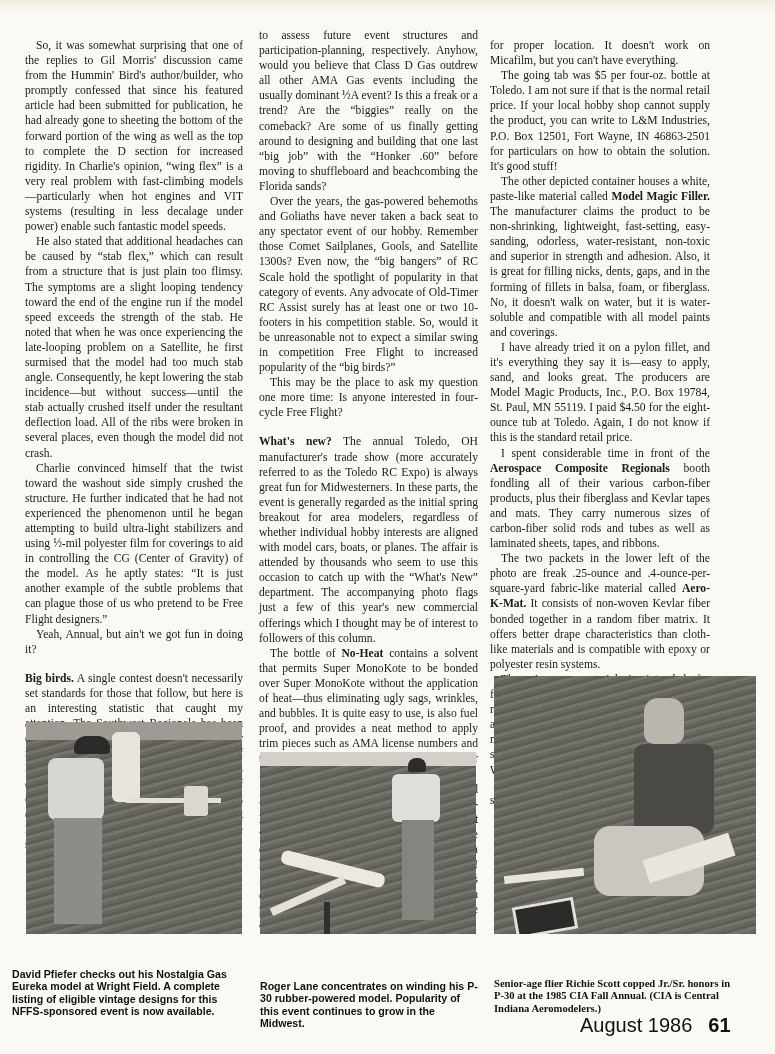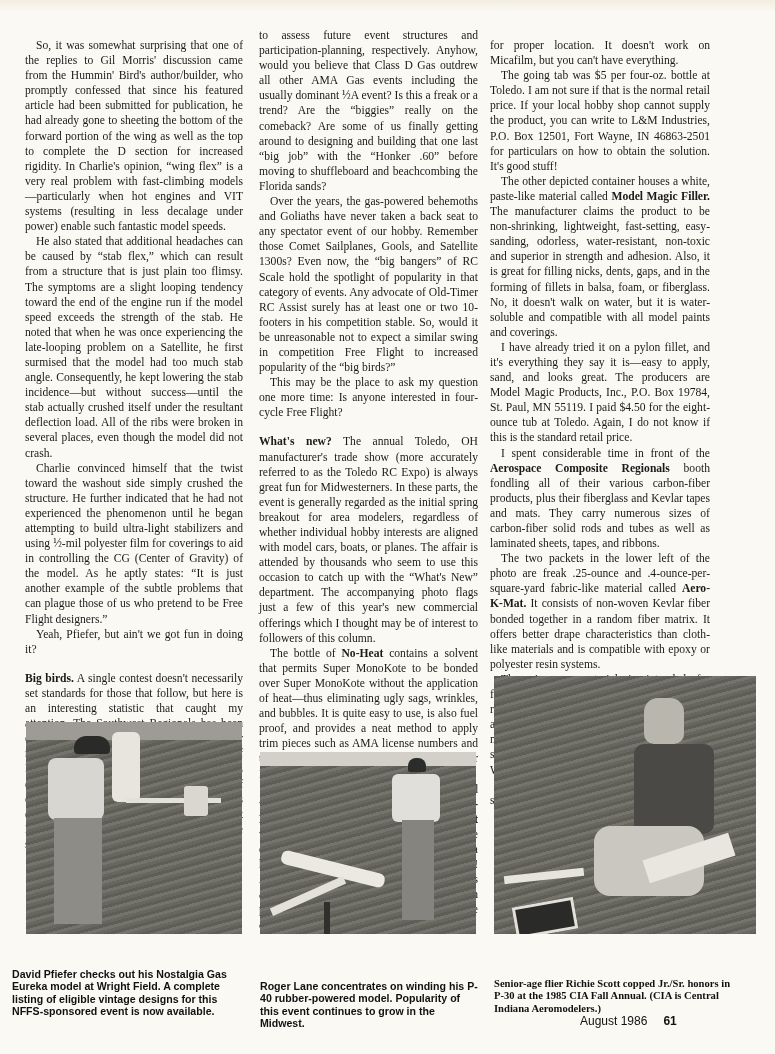--- a/index.html
+++ b/index.html
@@ -12,33 +12,33 @@
   .col b{font-weight:bold;}
   .c1{left:25px;top:38px;width:218px;}
   .c2{left:259px;top:28px;width:219px;}
   .c3{left:490px;top:38px;width:220px;}
   .cont{text-align:right;font-style:italic;margin:0;}
   .photo{position:absolute;overflow:hidden;background:#7a7a72;}
   .photo .sky{position:absolute;left:0;right:0;top:0;background:#bfbdb5;}
   .photo .grass{position:absolute;left:0;right:0;bottom:0;background:repeating-linear-gradient(165deg,#5e5d56 0 3px,#75746c 3px 6px,#67665f 6px 9px);}
   .photo .fig{position:absolute;}
   .cap{position:absolute;font-family:"Liberation Sans","DejaVu Sans",sans-serif;font-weight:bold;font-size:10.6px;line-height:12.3px;color:#111;}
-  .footer{position:absolute;left:580px;top:1014px;font-family:"Liberation Sans","DejaVu Sans",sans-serif;font-size:12px;color:#111;}
+  .footer{position:absolute;left:580px;top:1014px;font-family:"Liberation Sans","DejaVu Sans",sans-serif;font-size:20px;color:#111;}
   .footer .pg{font-weight:bold;margin-left:16px;}
 </style>
 </head>
 <body>
 
 <div class="topband"></div>
 
 <div class="col c1">
   <p>So, it was somewhat surprising that one of the replies to Gil Morris' discussion came from the Hummin' Bird's author/builder, who promptly confessed that since his featured article had been submitted for publication, he had already gone to sheeting the bottom of the forward portion of the wing as well as the top to complete the D section for increased rigidity. In Charlie's opinion, “wing flex” is a very real problem with fast-climbing models—particularly when hot engines and VIT systems (resulting in less decalage under power) enable such fantastic model speeds.</p>
   <p>He also stated that additional headaches can be caused by “stab flex,” which can result from a structure that is just plain too flimsy. The symptoms are a slight looping tendency toward the end of the engine run if the model speed exceeds the strength of the stab. He noted that when he was once experiencing the late-looping problem on a Satellite, he first surmised that the model had too much stab angle. Consequently, he kept lowering the stab incidence—but without success—until the stab actually crushed itself under the resultant deflection load. All of the ribs were broken in several places, even though the model did not crash.</p>
   <p>Charlie convinced himself that the twist toward the washout side simply crushed the structure. He further indicated that he had not experienced the phenomenon until he began attempting to build ultra-light stabilizers and using ½-mil polyester film for coverings to aid in controlling the CG (Center of Gravity) of the model. As he aptly states: “It is just another example of the subtle problems that can plague those of us who pretend to be Free Flight designers.”</p>
-  <p>Yeah, Pfiefer, but ain't we got fun in doing it?</p>
+  <p>Yeah, Annual, but ain't we got fun in doing it?</p>
   <p class="sec"><b>Big birds.</b><span> A single contest doesn't necessarily set standards for those that follow, but here is an interesting statistic that caught my attention. The Southwest Regionals has been considered the “big bash” of the winter for many years, as it continues to draw many of Free Flight's “big shooters” to Buckeye, AZ each January. Event tallies as to the number of contestants that enter each of the various events are always of interest to Contest Directors and modelers alike, as these statistics are often used</span></p>
 </div>
 
 <div class="col c2">
   <p class="noind">to assess future event structures and participation-planning, respectively. Anyhow, would you believe that Class D Gas outdrew all other AMA Gas events including the usually dominant ½A event? Is this a freak or a trend? Are the “biggies” really on the comeback? Are some of us finally getting around to designing and building that one last “big job” with the “Honker .60” before moving to shuffleboard and beachcombing the Florida sands?</p>
   <p>Over the years, the gas-powered behemoths and Goliaths have never taken a back seat to any spectator event of our hobby. Remember those Comet Sailplanes, Gools, and Satellite 1300s? Even now, the “big bangers” of RC Scale hold the spotlight of popularity in that category of events. Any advocate of Old-Timer RC Assist surely has at least one or two 10-footers in his competition stable. So, would it be unreasonable not to expect a similar swing in competition Free Flight to increased popularity of the “big birds?”</p>
   <p>This may be the place to ask my question one more time: Is anyone interested in four-cycle Free Flight?</p>
   <p class="sec"><b>What's new?</b><span> The annual Toledo, OH manufacturer's trade show (more accurately referred to as the Toledo RC Expo) is always great fun for Midwesterners. In these parts, the event is generally regarded as the initial spring breakout for area modelers, regardless of whether individual hobby interests are aligned with model cars, boats, or planes. The affair is attended by thousands who seem to use this occasion to catch up with the “What's New” department. The accompanying photo flags just a few of this year's new commercial offerings which I thought may be of interest to followers of this column.</span></p>
   <p><span>The bottle of </span><b>No-Heat</b><span> contains a solvent that permits Super MonoKote to be bonded over Super MonoKote without the application of heat—thus eliminating ugly sags, wrinkles, and bubbles. It is quite easy to use, is also fuel proof, and provides a neat method to apply trim pieces such as AMA license numbers and the like onto any transparent or opaque Super MonoKote primary covering.</span></p>
   <p><span>You simply clean the area to be trimmed with a soft cloth, apply a thin coating of </span><b>No-Heat</b><span>, place the trim piece over the </span><b>No-Heat</b><span> with the adhesive side down, squeeze out the excess solvent with a small squeegee such as a hard rubber or balsa strip, and you've got it! Another advantage is that the solvent takes about 15 seconds to begin to set up, which permits enough time to slide the trim piece around</span></p>
@@ -82,18 +82,18 @@
   <div class="grass" style="top:0;"></div>
   <div class="fig" style="left:150px;top:22px;width:40px;height:46px;background:#b9b6ae;border-radius:14px 14px 10px 10px;"></div>
   <div class="fig" style="left:140px;top:68px;width:80px;height:90px;background:#4a4946;border-radius:10px;"></div>
   <div class="fig" style="left:100px;top:150px;width:110px;height:70px;background:#c9c7c0;border-radius:16px;"></div>
   <div class="fig" style="left:150px;top:170px;width:90px;height:24px;background:#e8e6df;transform:rotate(-18deg);"></div>
   <div class="fig" style="left:10px;top:196px;width:80px;height:8px;background:#e6e4dd;transform:rotate(-6deg);"></div>
   <div class="fig" style="left:20px;top:226px;width:56px;height:26px;background:#2a2a28;border:3px solid #e2e0d9;transform:rotate(-10deg);"></div>
 </div>
 
 <div class="cap" style="left:12px;top:968px;width:218px;">David Pfiefer checks out his Nostalgia Gas Eureka model at Wright Field. A complete listing of eligible vintage designs for this NFFS-sponsored event is now available.</div>
-<div class="cap" style="left:260px;top:980px;width:220px;">Roger Lane concentrates on winding his P-40 rubber-powered model. Popularity of this event continues to grow in the Midwest.</div>
+<div class="cap" style="left:260px;top:980px;width:220px;">Roger Lane concentrates on winding his P-30 rubber-powered model. Popularity of this event continues to grow in the Midwest.</div>
 <div class="cap" style="left:494px;top:978px;width:240px;font-family:Liberation Serif, serif;">Senior-age flier Richie Scott copped Jr./Sr. honors in P-30 at the 1985 CIA Fall Annual. (CIA is Central Indiana Aeromodelers.)</div>
 
 <div class="footer">
   <span>August 1986</span><span class="pg">61</span>
 </div>
 
 </body></html>

